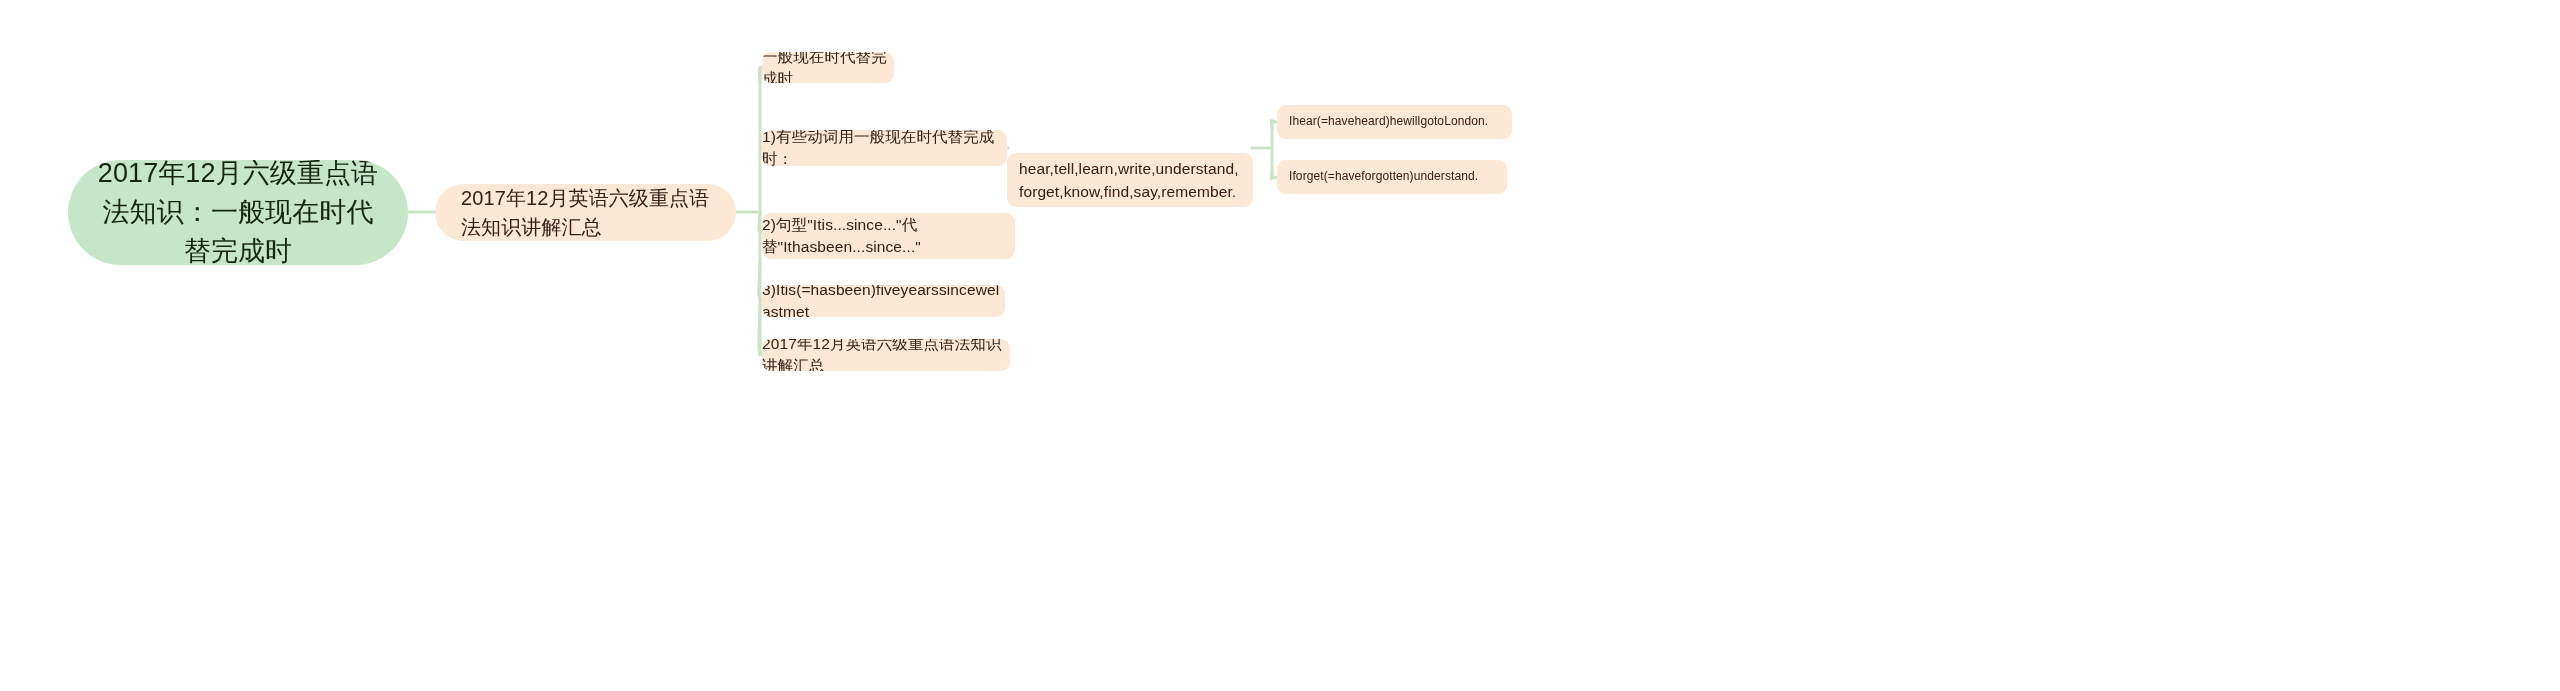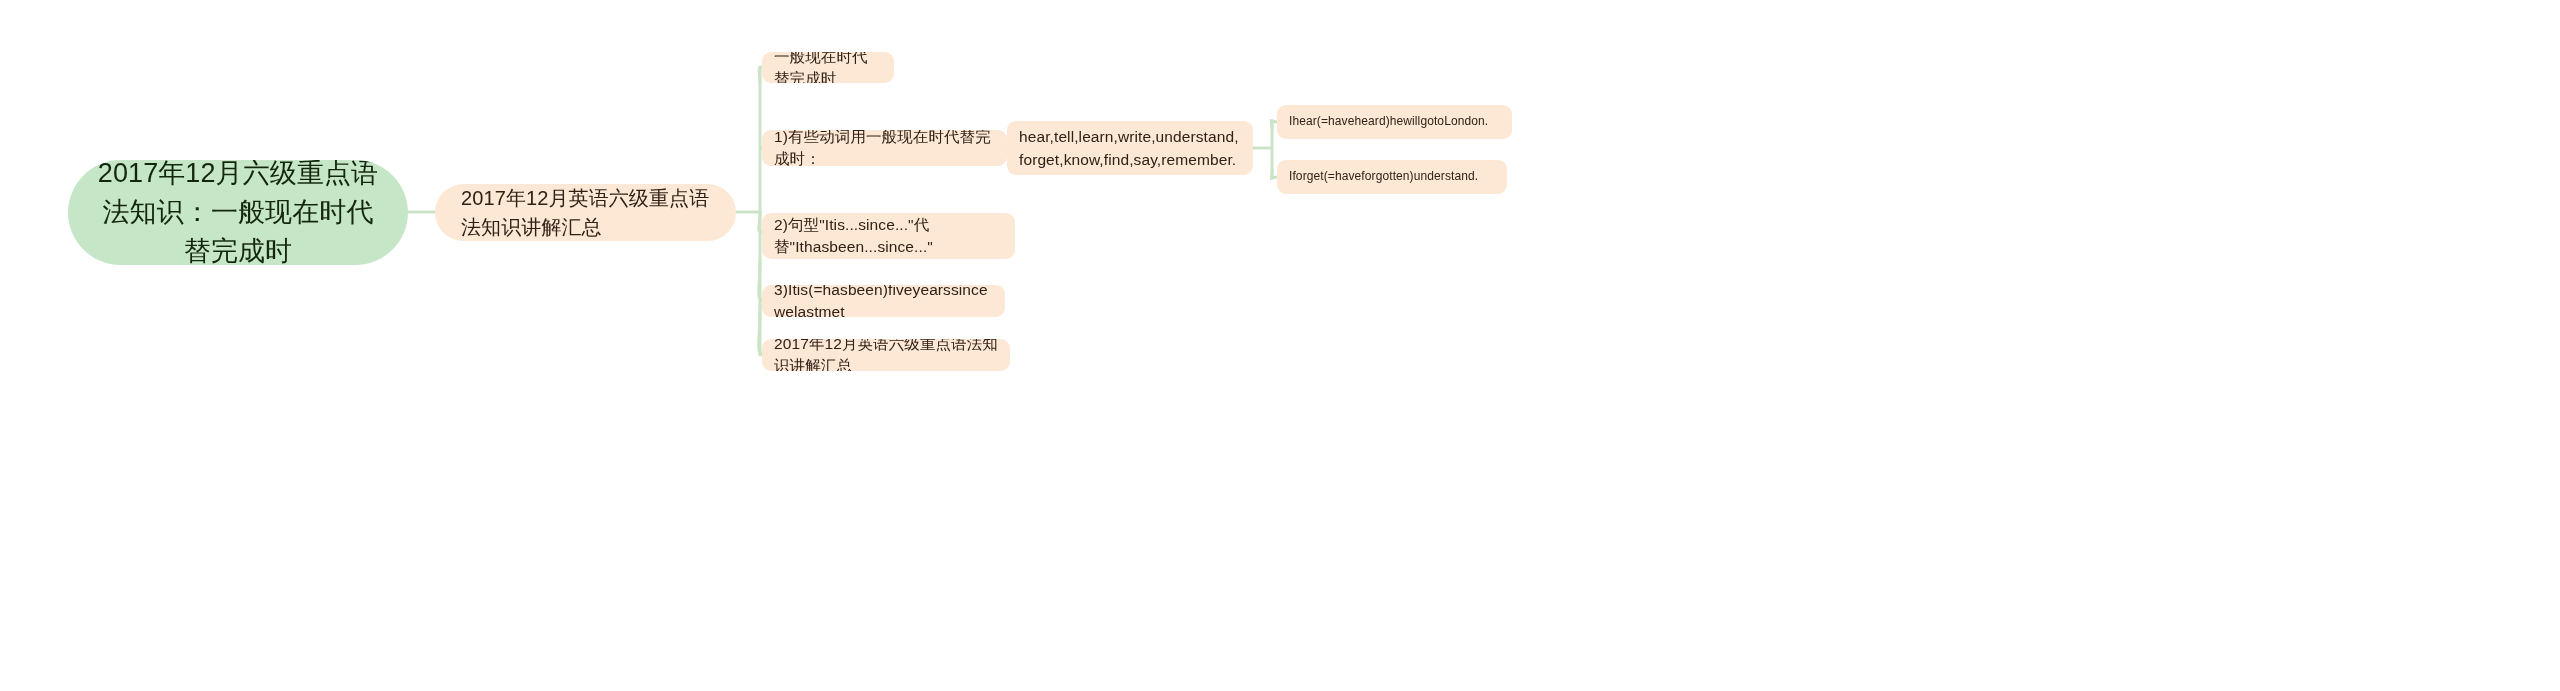--- a/index.html
+++ b/index.html
@@ -56,27 +56,28 @@
   }
   .node.lvl2 {
     font-size: 20px;
     border-radius: 30px;
     padding: 8px 26px;
     line-height: 1.45;
   }
   .node.lvl3 {
     font-size: 15.5px;
     border-radius: 9px;
-    padding: 7px 12px;
+    padding: 7px 0;
   }
   .node.lvl4 {
     font-size: 15.5px;
     border-radius: 9px;
     padding: 7px 12px;
     line-height: 1.5;
+    margin-top: 32px;
   }
   .node.lvl5 {
     font-size: 12px;
     border-radius: 9px;
     padding: 7px 12px;
   }
 </style>
 </head>
 <body>
 

